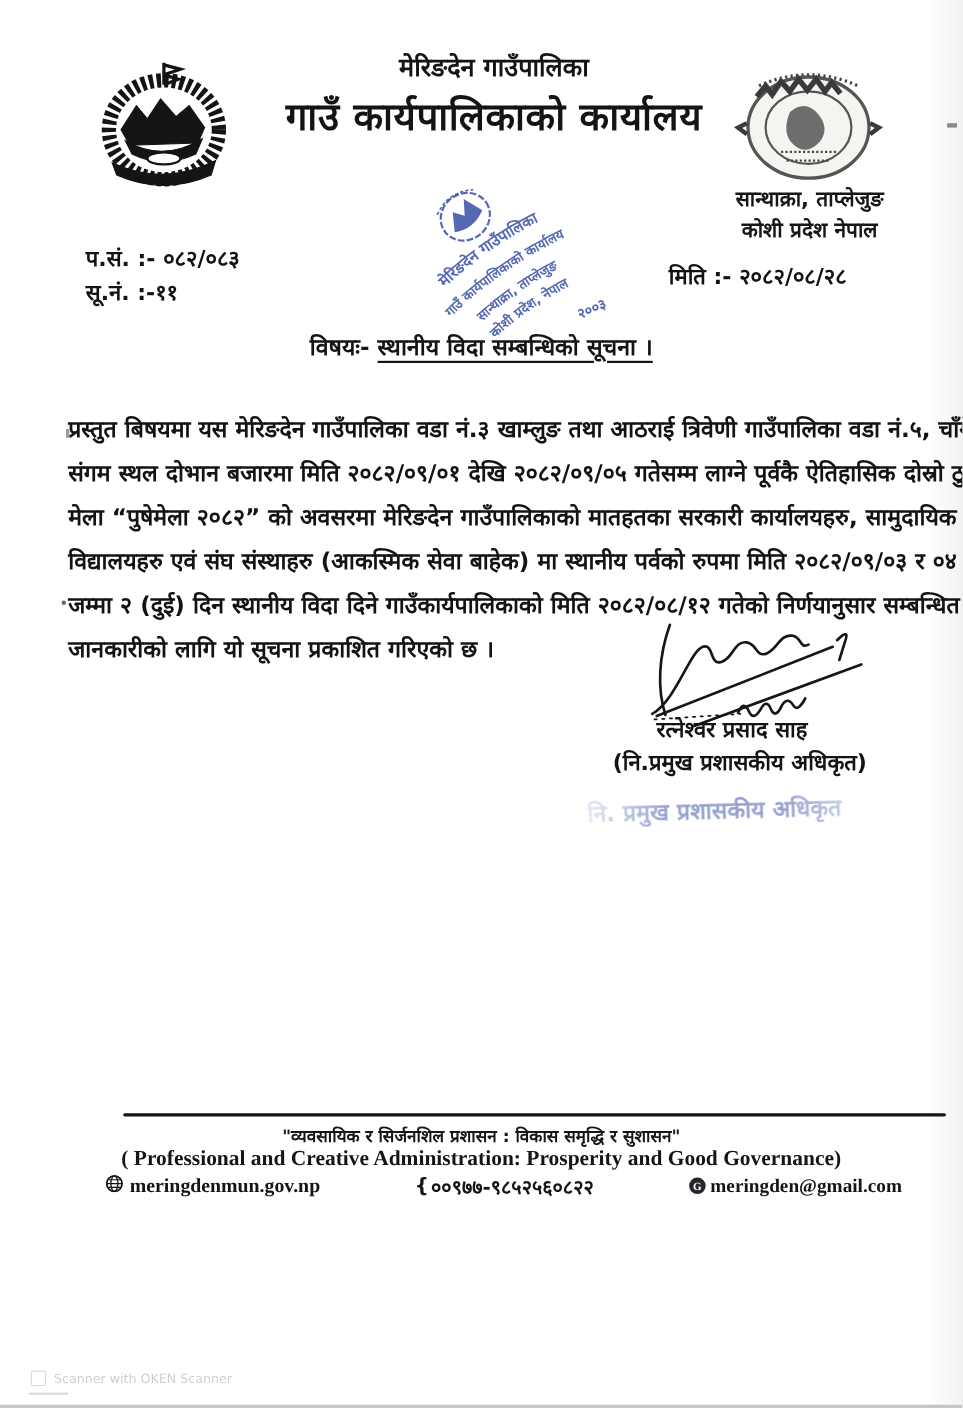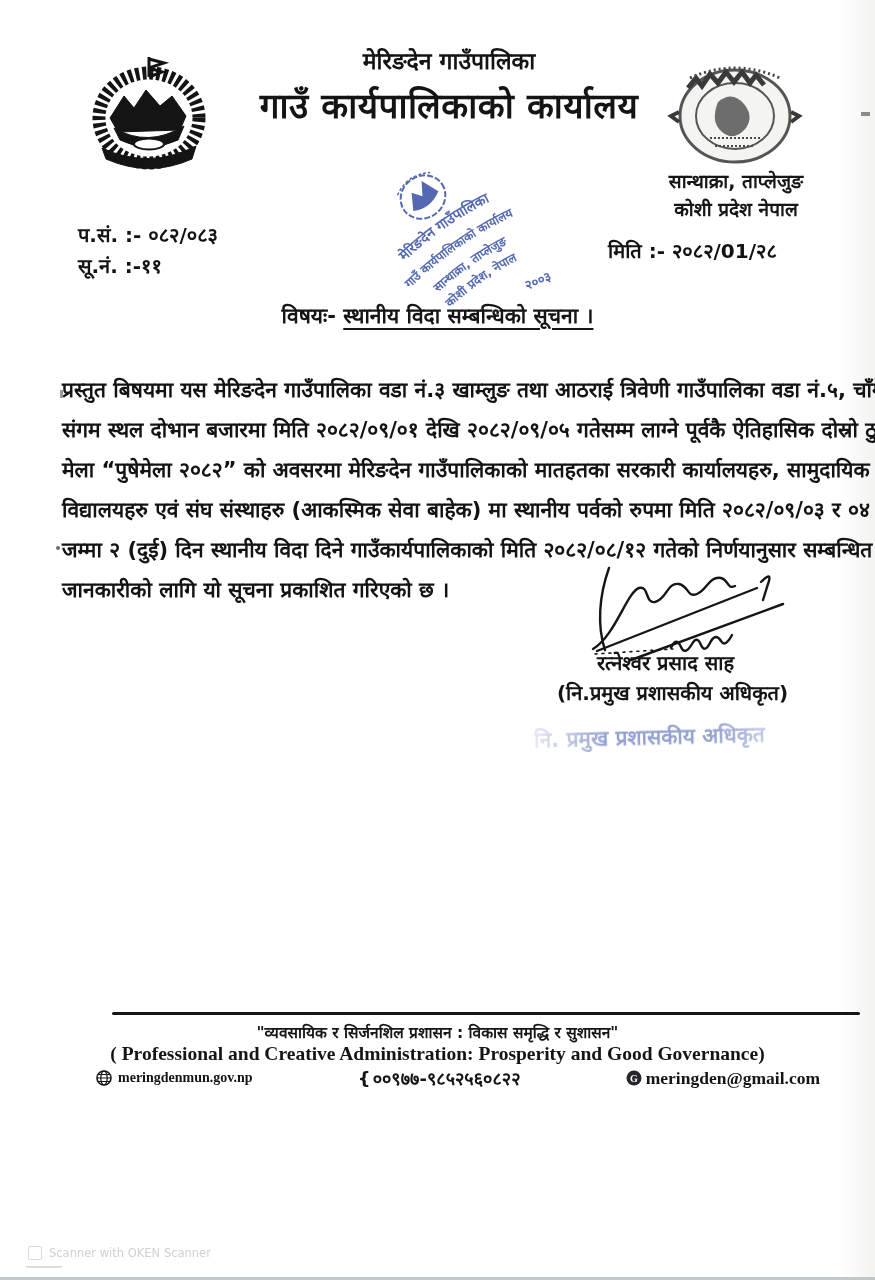--- a/index.html
+++ b/index.html
@@ -30,21 +30,21 @@
     white-space:nowrap;overflow:hidden;
     -webkit-mask-image:linear-gradient(90deg,rgba(0,0,0,.25),#000 28%,#000 68%,rgba(0,0,0,.3));
     mask-image:linear-gradient(90deg,rgba(0,0,0,.25),#000 28%,#000 68%,rgba(0,0,0,.3));
     filter:blur(.3px);}
   .stamp-svg{filter:blur(.25px);}
   
   .rule{left:112px;width:748px;top:1012px;height:3px;background:#161616;border-radius:2px;}
   .motto-np{left:0;right:0;top:1021px;text-align:center;font-size:15.5px;font-weight:700;color:#171717;}
   .motto-en{left:0;right:0;top:1043px;text-align:center;font-family:"Liberation Serif",serif;font-size:19.5px;font-weight:700;color:#151515;}
   .contact{left:96px;top:1066px;width:724px;display:flex;justify-content:space-between;align-items:center;color:#151515;}
-  .contact .site{font-family:"Liberation Serif",serif;font-weight:700;font-size:14px;display:flex;align-items:center;gap:6px;}
+  .contact .site{font-family:"Liberation Serif",serif;font-weight:700;font-size:18px;display:flex;align-items:flex-start;gap:6px;}
   .contact .phone{font-weight:700;font-size:18px;display:flex;align-items:center;gap:2px;}
   .contact .mail{font-family:"Liberation Serif",serif;font-weight:700;font-size:17.5px;display:flex;align-items:center;gap:4px;}
   
   .watermark{left:28px;top:1246px;display:flex;align-items:center;gap:7px;color:#ccd1d4;font-size:11.5px;}
   .wm-box{width:12px;height:12px;border:1px solid #d6dadc;border-radius:2px;}
   .wm-dash{left:26px;top:1266px;width:36px;height:2px;background:#dadde0;}
   .bottom-edge{left:0;right:0;bottom:0;height:3px;background:#c3c7ca;}
   .speck1{left:56px;top:546px;width:4px;height:4px;background:#6a6a6a;border-radius:50%;}
   .speck2{left:861px;top:112px;width:9px;height:4px;background:#8b8b8b;}
   .speck3{left:60px;top:390px;width:3px;height:8px;background:#9a9a9a;}
@@ -112,21 +112,21 @@
       <text text-anchor="middle" font-size="12" font-weight="bold" fill="#3d55a8">
         <textPath href="#sa3" startOffset="50%">सान्थाक्रा, ताप्लेजुङ</textPath>
       </text>
       <text text-anchor="middle" font-size="12" font-weight="bold" fill="#3d55a8">
         <textPath href="#sa4" startOffset="50%">कोशी प्रदेश, नेपाल</textPath>
       </text>
       <text x="152" y="170" font-size="13" font-weight="bold" fill="#3d55a8" transform="rotate(12 152 170)">२००३</text>
     </g>
   </svg>
 
-  <div class="abs dateline">मिति :- २०८२/01/२८</div>
+  <div class="abs dateline">मिति :- २०८२/०८/२८</div>
 
   <div class="abs subject">
     <span>विषयः- </span><span class="utext">स्थानीय विदा सम्बन्धिको सूचना ।</span>
   </div>
 
   <div class="abs letter-body">
     <div class="bline">प्रस्तुत बिषयमा यस मेरिङदेन गाउँपालिका वडा नं.३ खाम्लुङ तथा आठराई त्रिवेणी गाउँपालिका वडा नं.५, चाँगेको</div>
     <div class="bline">संगम स्थल दोभान बजारमा मिति २०८२/०९/०१ देखि २०८२/०९/०५ गतेसम्म लाग्ने पूर्वकै ऐतिहासिक दोस्रो ठुलो</div>
     <div class="bline"><span>मेला </span><span class="bold-phrase">“पुषेमेला २०८२”</span><span> को अवसरमा मेरिङदेन गाउँपालिकाको मातहतका सरकारी कार्यालयहरु, सामुदायिक</span></div>
     <div class="bline">विद्यालयहरु एवं संघ संस्थाहरु  (आकस्मिक सेवा बाहेक) मा स्थानीय पर्वको रुपमा मिति २०८२/०९/०३ र ०४ गते</div>

